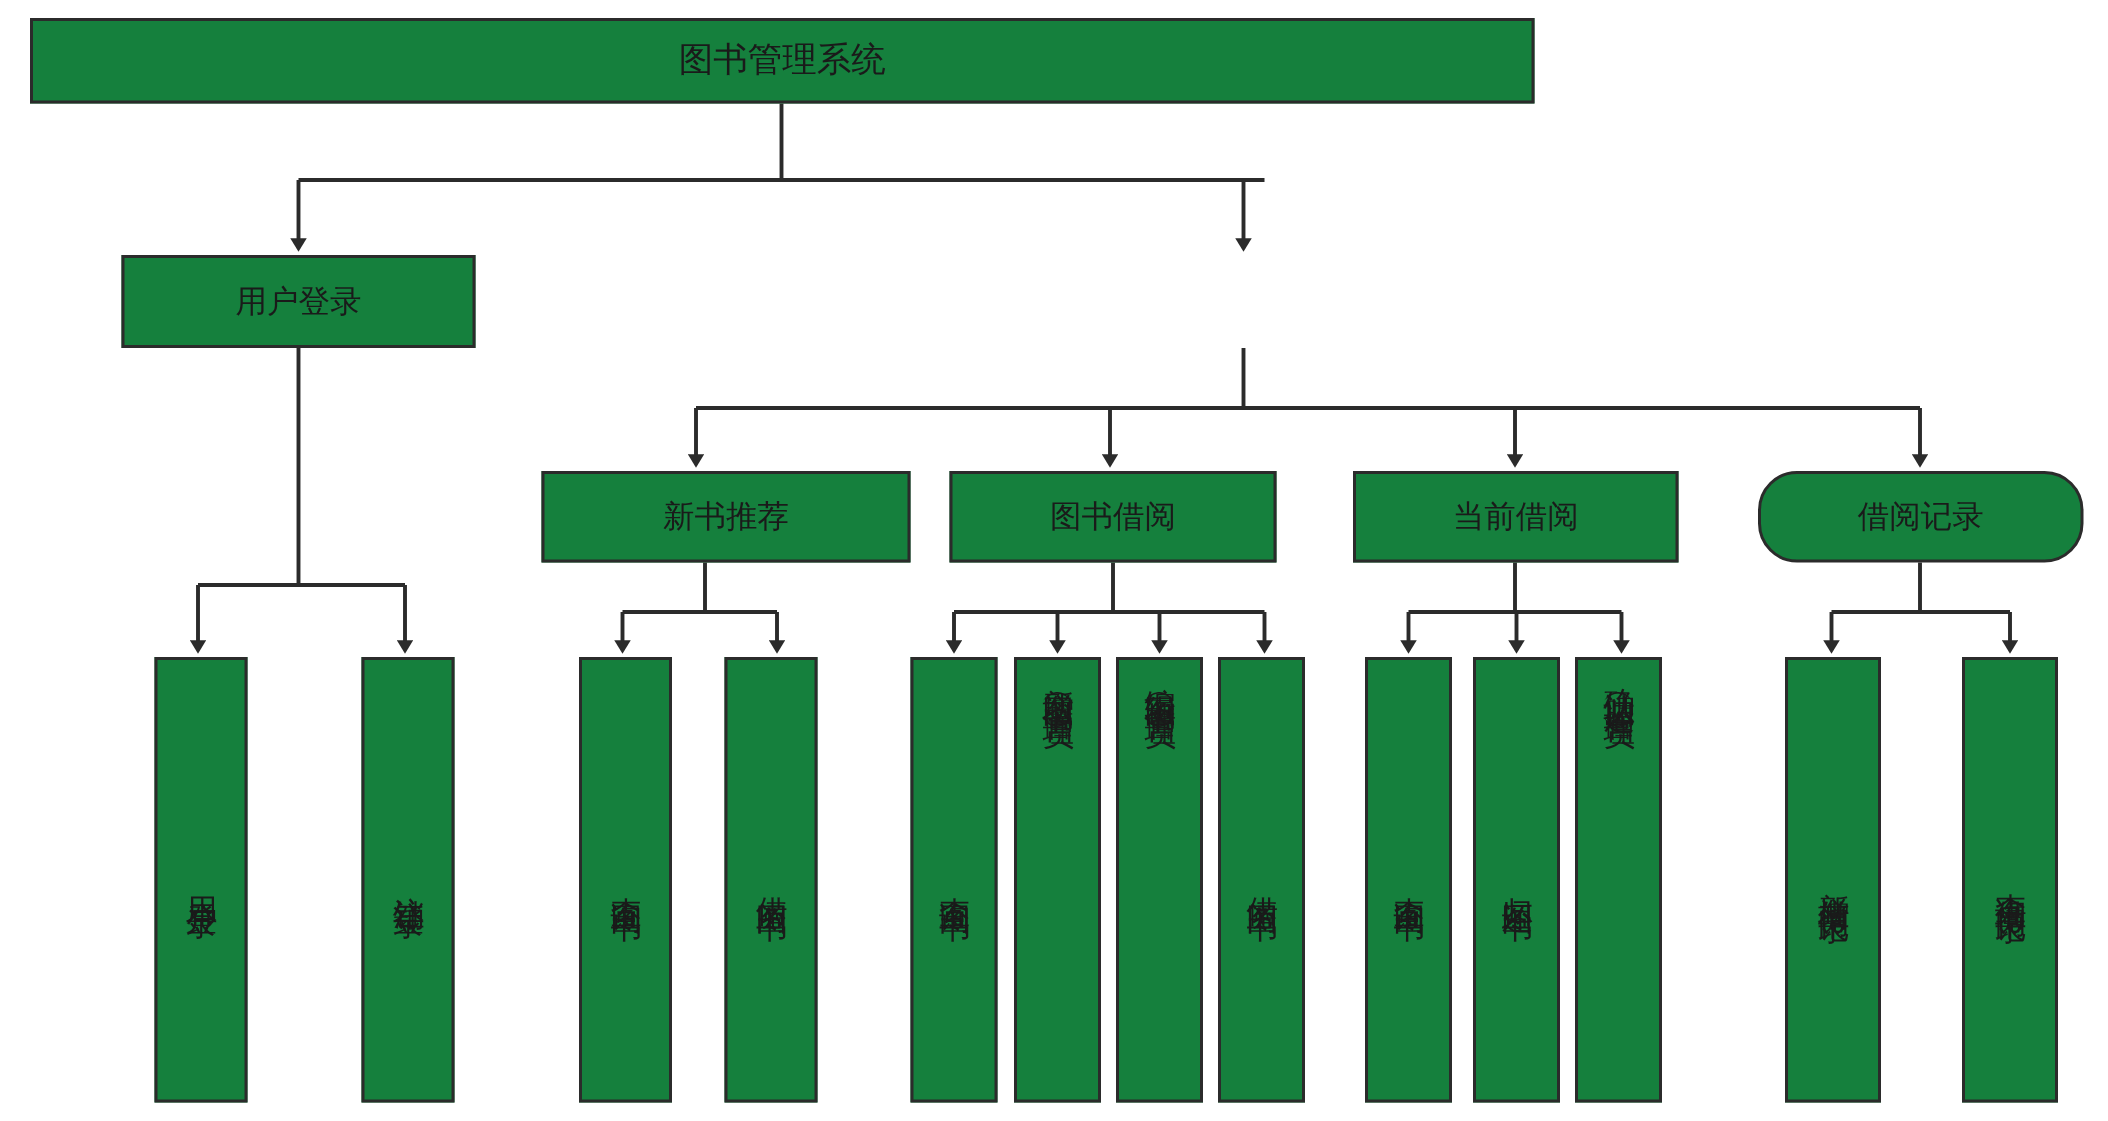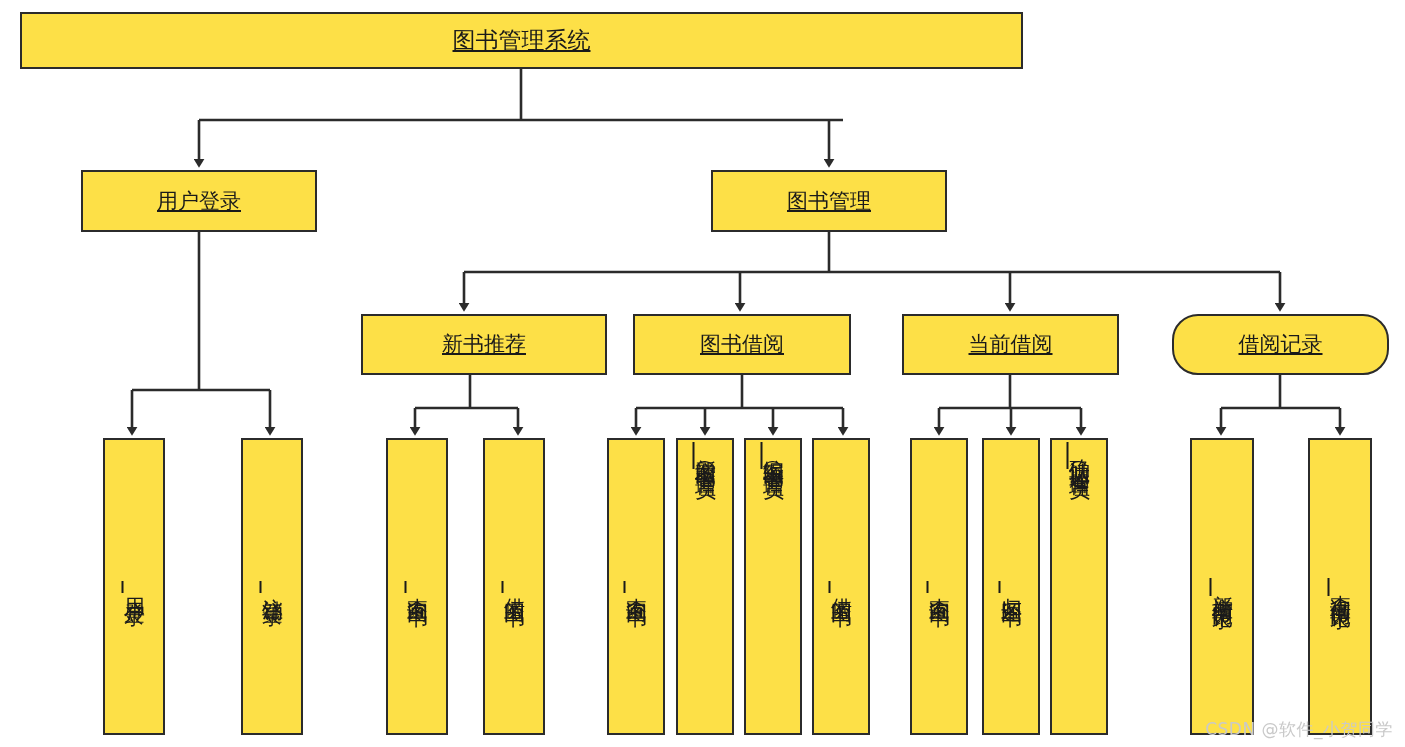--- a/index.html
+++ b/index.html
@@ -11,27 +11,26 @@
     overflow:hidden;
   }
   #canvas{position:relative;width:1405px;height:747px;}
 
   
   #wires{position:absolute;left:0;top:0;width:1405px;height:747px;}
 
   .node{
     position:absolute;
     box-sizing:border-box;
-    background:#fde047;
+    background:#15803d;
     border:2.5px solid #2b2b2b;
     display:flex;
     align-items:center;
     justify-content:center;
     color:#1a1a1a;
-    text-decoration:underline;
   }
   .node .lbl{
     display:block;
     text-align:center;
     white-space:pre;
     line-height:1.18;
   }
 
   
   .root{left:20px;top:12px;width:1003px;height:57px;}
@@ -155,23 +154,20 @@
     </g>
   </svg>
 
   <div class="node root">
     <span class="lbl">图书管理系统</span>
   </div>
 
   <div class="node lvl1 n-user-login">
     <span class="lbl">用户登录</span>
   </div>
-  <div class="node lvl1 n-book-mgmt">
-    <span class="lbl">图书管理</span>
-  </div>
 
   <div class="node lvl2 n-newbook">
     <span class="lbl">新书推荐</span>
   </div>
   <div class="node lvl2 n-current">
     <span class="lbl">当前借阅</span>
   </div>
   <div class="node lvl2 n-borrow">
     <span class="lbl">图书借阅</span>
   </div>
@@ -216,15 +212,14 @@
     <span class="lbl">确认归还（管理员）</span>
   </div>
 
   <div class="node leaf center w64 L12">
     <span class="lbl">新增借阅记录</span>
   </div>
   <div class="node leaf center w64 L13">
     <span class="lbl">查询借阅记录</span>
   </div>
 
-  <div class="watermark">CSDN @软件_小贺同学</div>
 
 </div>
 
 </body></html>

